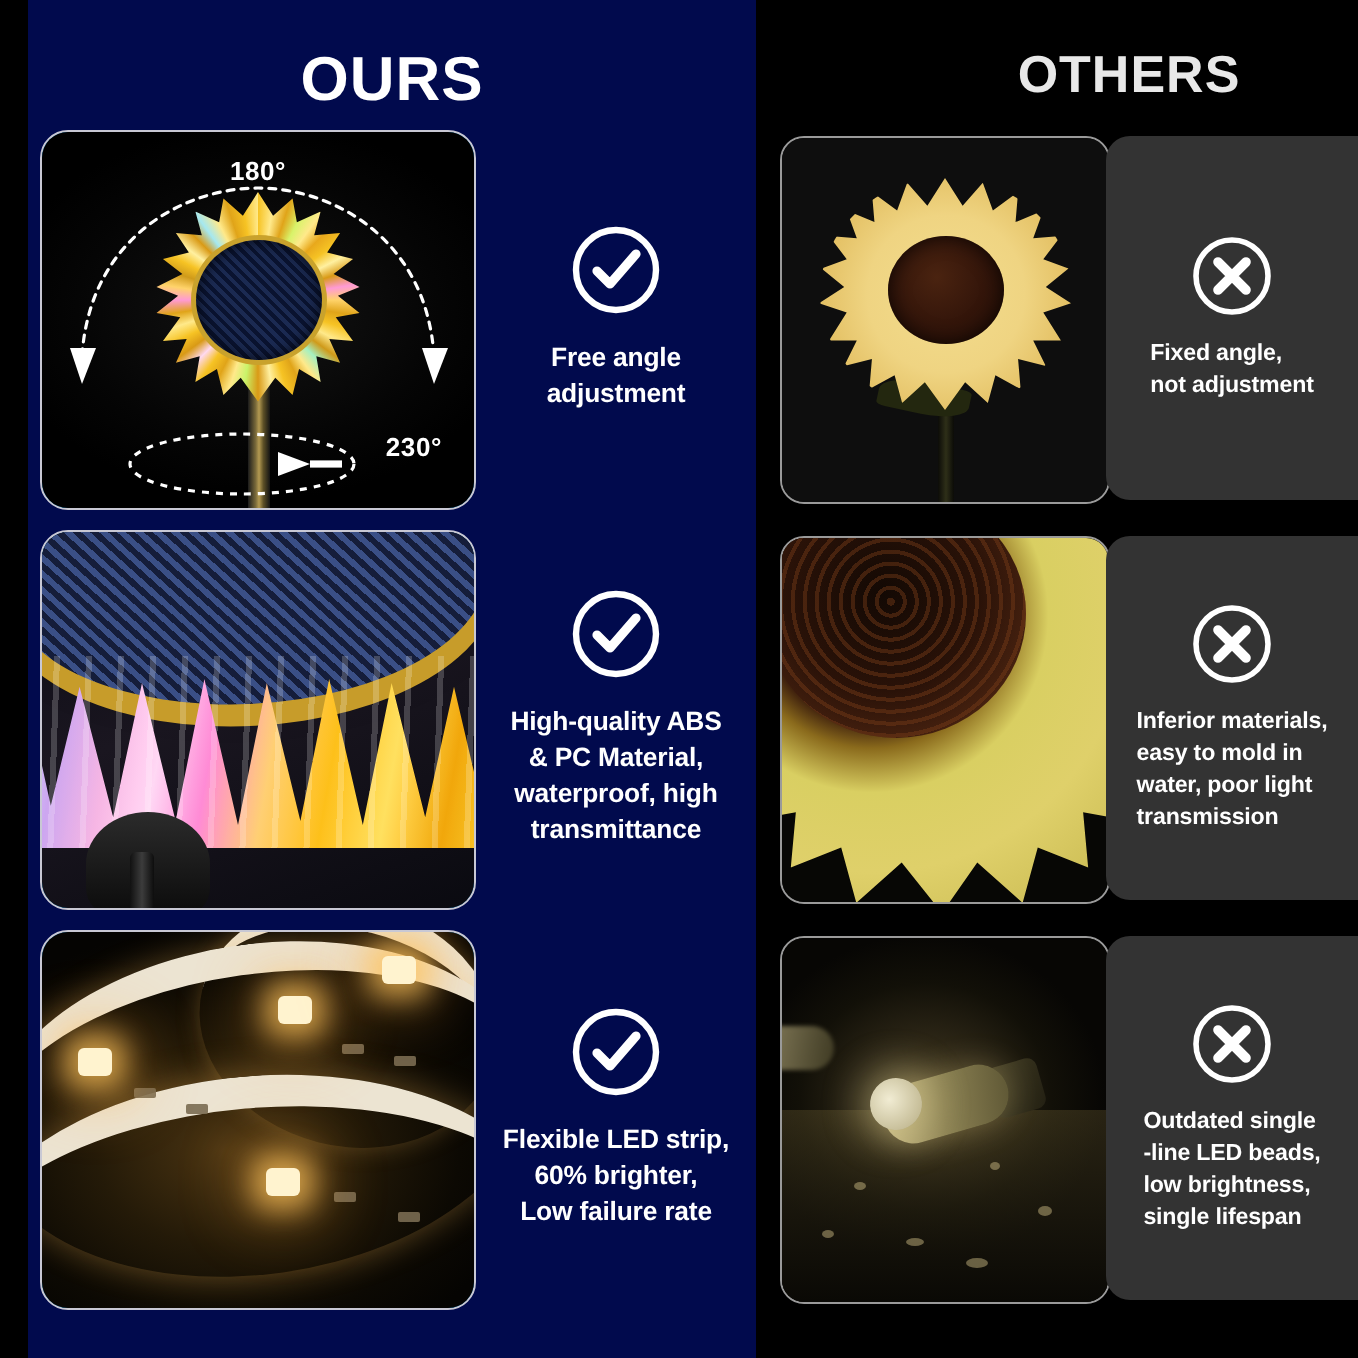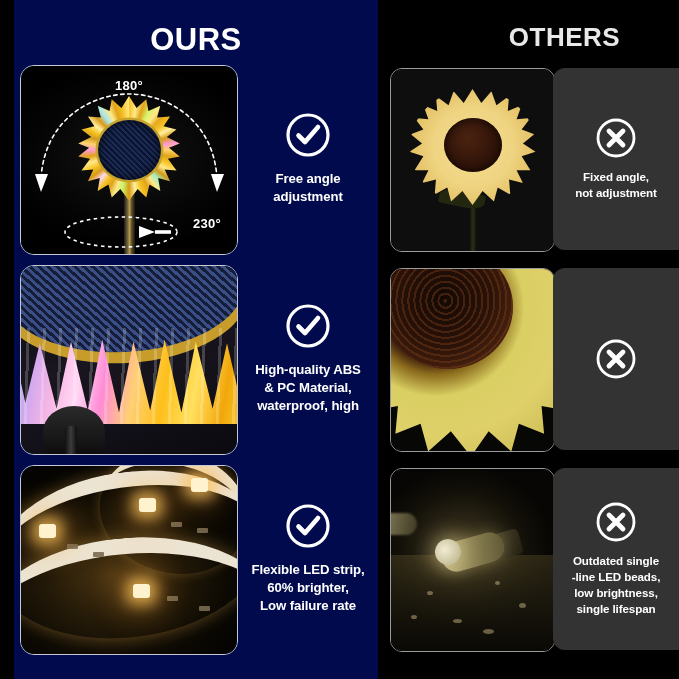--- a/index.html
+++ b/index.html
@@ -144,21 +144,20 @@
     border-top-left-radius: 12px;
     border-bottom-left-radius: 12px;
     display: flex;
     flex-direction: column;
     align-items: center;
     justify-content: center;
     color: #ffffff;
   }
   .others-caption {
     margin-top: 10px;
-    text-align: center;
     font-size: 11.6px;
     font-weight: bold;
     line-height: 1.4;
     letter-spacing: -0.1px;
     padding: 0 5px;
   }
 
   
   .icon-check, .icon-x {
     display: block;
@@ -575,37 +574,44 @@
 
     <div class="ours-text">
       <svg class="icon-check" width="46" height="46" viewBox="0 0 46 46">
         <circle cx="23" cy="23" r="20" fill="none" stroke="#ffffff" stroke-width="3.2"></circle>
         <path d="M13.5 23.5 L20 30 L33 15" fill="none" stroke="#ffffff" stroke-width="4.6" stroke-linecap="round" stroke-linejoin="round"></path>
       </svg>
       <div class="ours-caption">
         <div>High-quality ABS</div>
         <div>&amp; PC Material,</div>
         <div>waterproof, high</div>
+        <div>transmittance</div>
       </div>
     </div>
 
     <div class="others-card">
       <div class="art">
         <div class="o2-bg"></div>
         <div class="o2-petals"></div>
         <div class="o2-center"></div>
         <div class="o2-center-tex"></div>
       </div>
     </div>
 
     <div class="others-panel">
       <svg class="icon-x" width="42" height="42" viewBox="0 0 42 42">
         <circle cx="21" cy="21" r="18" fill="none" stroke="#ffffff" stroke-width="2.8"></circle>
         <path d="M14 14 L28 28 M28 14 L14 28" stroke="#ffffff" stroke-width="4.8" stroke-linecap="round"></path>
       </svg>
+      <div class="others-caption">
+        <div>Inferior materials,</div>
+        <div>easy to mold in</div>
+        <div>water, poor light</div>
+        <div>transmission</div>
+      </div>
     </div>
   </div>
 
   <div class="row row-3">
 
     <div class="ours-card">
       <div class="art">
         <div class="r3-bg"></div>
         <div class="strip strip-c"></div>
         <div class="strip strip-a"></div>

